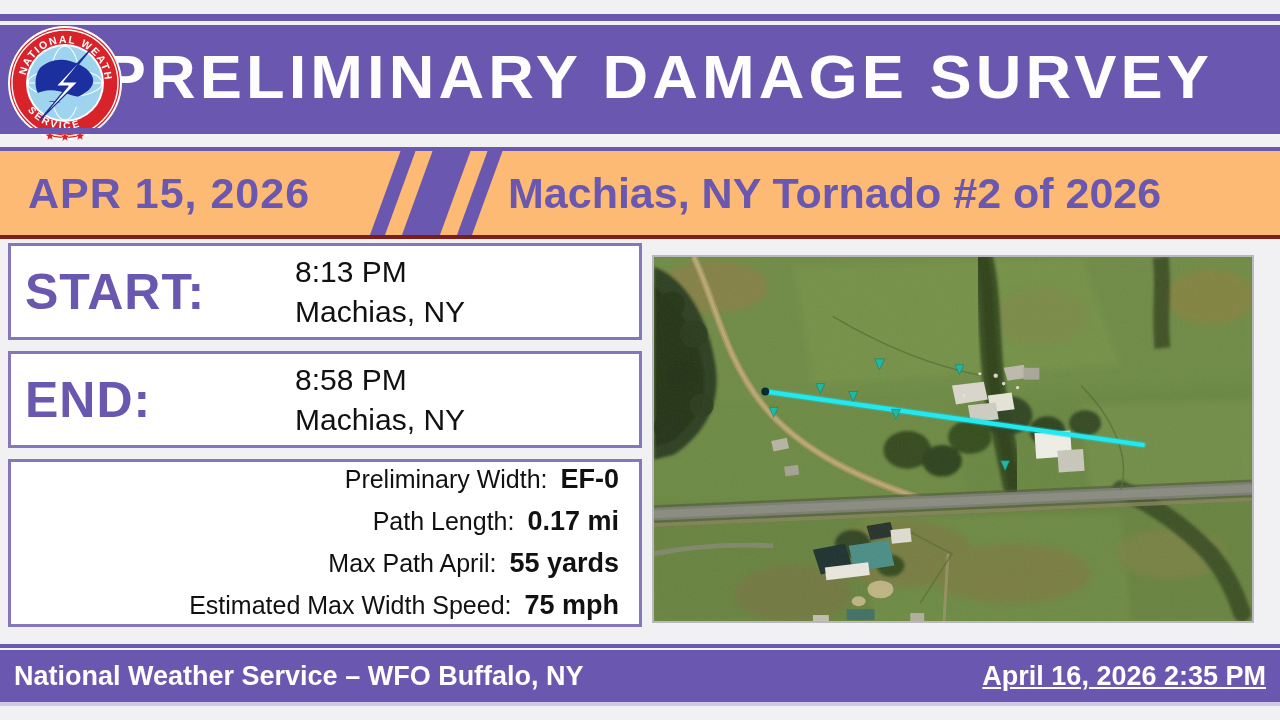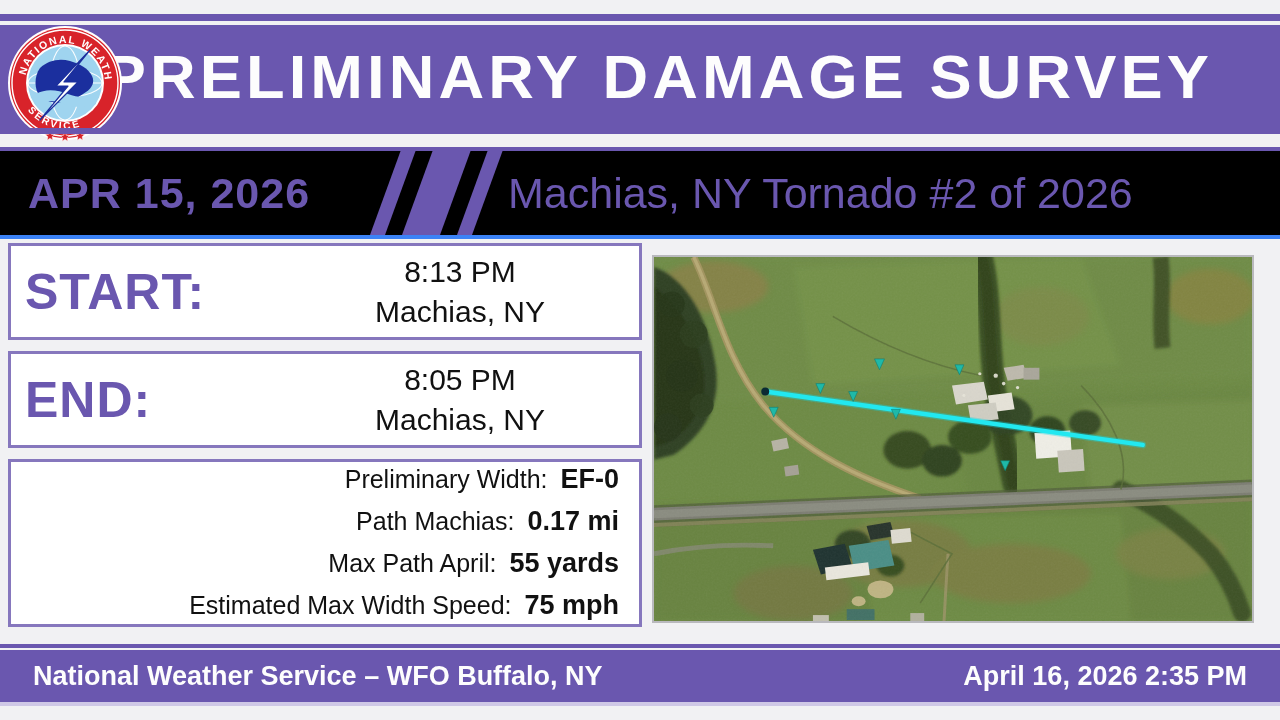--- a/index.html
+++ b/index.html
@@ -28,36 +28,36 @@
   }
   
   .nws-logo { position:absolute; left:6px; top:24px; width:118px; height:118px; }
   .nws-logo svg { display:block; width:118px; height:118px; }
 
   .header-underline { position:absolute; left:0; top:128px; width:1280px; height:6px; background:#6a57af; }
 
   
   .event-band {
     position:absolute; left:0; top:147px; width:1280px; height:92px;
-    background:#000000; border-top:4px solid #6a57af; border-bottom:4px solid #3b82f6;
+    background:#fdba74; border-top:4px solid #6a57af; border-bottom:4px solid #7f1d1d;
     overflow:hidden;
   }
   .event-date {
     position:absolute; left:28px; top:50%; transform:translateY(-50%);
     color:#6a57af; font-size:43px; font-weight:bold; letter-spacing:1px;
     white-space:nowrap;
   }
   .slashes { position:absolute; left:372px; top:-6px; width:150px; height:96px; }
   .slash { position:absolute; top:-10px; height:112px; background:#6a57af; transform:skewX(-20deg); }
   .slash.s1 { left:14px;  width:15px; }
   .slash.s2 { left:46px;  width:38px; }
   .slash.s3 { left:101px; width:15px; }
   .event-name {
     position:absolute; left:508px; top:50%; transform:translateY(-50%);
-    color:#6a57af; font-size:43px; font-weight:normal; white-space:nowrap;
+    color:#6a57af; font-size:43px; font-weight:bold; white-space:nowrap;
   }
 
   
   .content { position:absolute; left:0; top:233px; width:1280px; height:411px; }
 
   .info-col { position:absolute; left:8px; top:10px; width:634px; }
 
   .info-box {
     background:#ffffff; border:3px solid #8677bd; margin-bottom:11px;
     display:flex; align-items:center; padding:0 14px;
@@ -66,45 +66,45 @@
   .box-facts { height:168px; }
 
   .box-label {
     color:#6a57af; font-weight:bold; letter-spacing:1px;
     flex:0 0 auto; white-space:nowrap;
   }
   .box-start .box-label { font-size:50px; width:270px; }
   .box-end   .box-label { font-size:50px; width:270px; text-align:left; }
   .box-facts .box-label { font-size:50px; width:272px; }
 
-  .box-value { flex:1; text-align:center; color:#111; font-size:30px; line-height:1.32; }
+  .box-value { flex:1; text-align:left; color:#111; font-size:30px; line-height:1.32; }
   .box-value .line { display:block; white-space:nowrap; }
 
   .facts-list { flex:1; text-align:right; padding-right:6px; }
   .fact-row { font-size:25px; color:#111; line-height:1.55; white-space:nowrap; }
   .fact-label { font-weight:normal; }
   .fact-value { font-weight:bold; font-size:27px; margin-left:6px; }
 
   
   .map-wrap {
     position:absolute; left:652px; top:22px; width:602px; height:368px;
     border:2px solid #b9b9bd; background:#4e6b36; overflow:hidden;
   }
   .map-img { position:absolute; inset:0; }
   .map-img svg { display:block; width:100%; height:100%; }
 
   
   .footer-rule-top { position:absolute; left:0; top:644px; width:1280px; height:4px; background:#6a57af; }
   .footer {
     position:absolute; left:0; top:650px; width:1280px; height:52px;
     background:#6a57af; display:flex; align-items:center; justify-content:space-between;
-    padding:0 33px;
+    padding:0 14px;
   }
   .footer-left  { color:#fdfdfd; font-size:27px; font-weight:bold; white-space:nowrap; }
-  .footer-right { color:#fdfdfd; font-size:27px; font-weight:bold; white-space:nowrap; }
+  .footer-right { color:#fdfdfd; font-size:27px; font-weight:bold; white-space:nowrap;text-decoration:underline; }
   .footer-rule-bot { position:absolute; left:0; top:702px; width:1280px; height:4px; background:#cfc8e6; }
 </style>
 </head>
 <body>
 
 <div class="graphic">
 
   <div class="top-rule"></div>
 
   <div class="header-bar">
@@ -170,33 +170,33 @@
         <div class="box-label">START:</div>
         <div class="box-value">
           <span class="line">8:13 PM</span>
           <span class="line">Machias, NY</span>
         </div>
       </div>
 
       <div class="info-box box-end">
         <div class="box-label">END:</div>
         <div class="box-value">
-          <span class="line">8:05 PM</span>
+          <span class="line">8:58 PM</span>
           <span class="line">Machias, NY</span>
         </div>
       </div>
 
       <div class="info-box box-facts">
         <div class="facts-list">
           <div class="fact-row">
             <span class="fact-label">Preliminary Width:</span>
             <span class="fact-value">EF-0</span>
           </div>
           <div class="fact-row">
-            <span class="fact-label">Path Machias:</span>
+            <span class="fact-label">Path Length:</span>
             <span class="fact-value">0.17 mi</span>
           </div>
           <div class="fact-row">
             <span class="fact-label">Max Path April:</span>
             <span class="fact-value">55 yards</span>
           </div>
           <div class="fact-row">
             <span class="fact-label">Estimated Max Width Speed:</span>
             <span class="fact-value">75 mph</span>
           </div>

